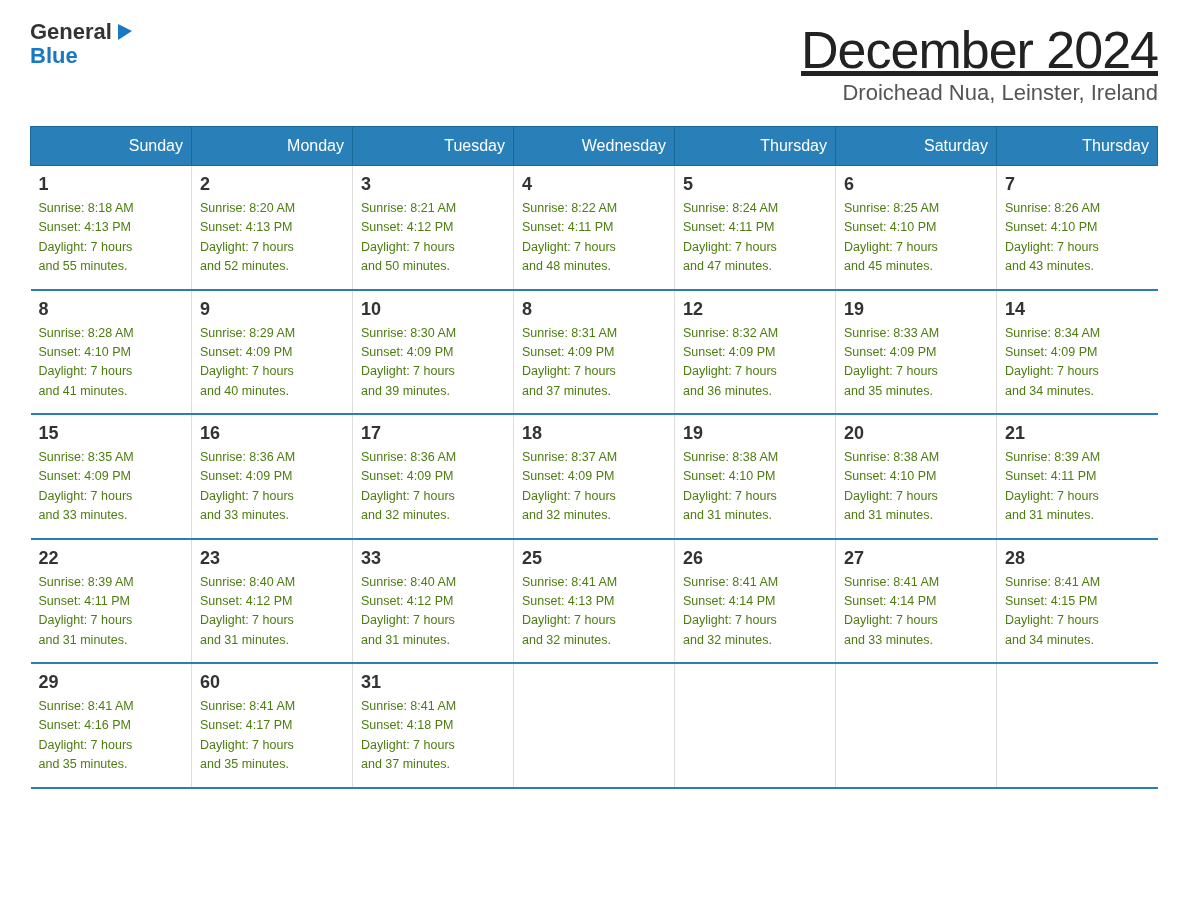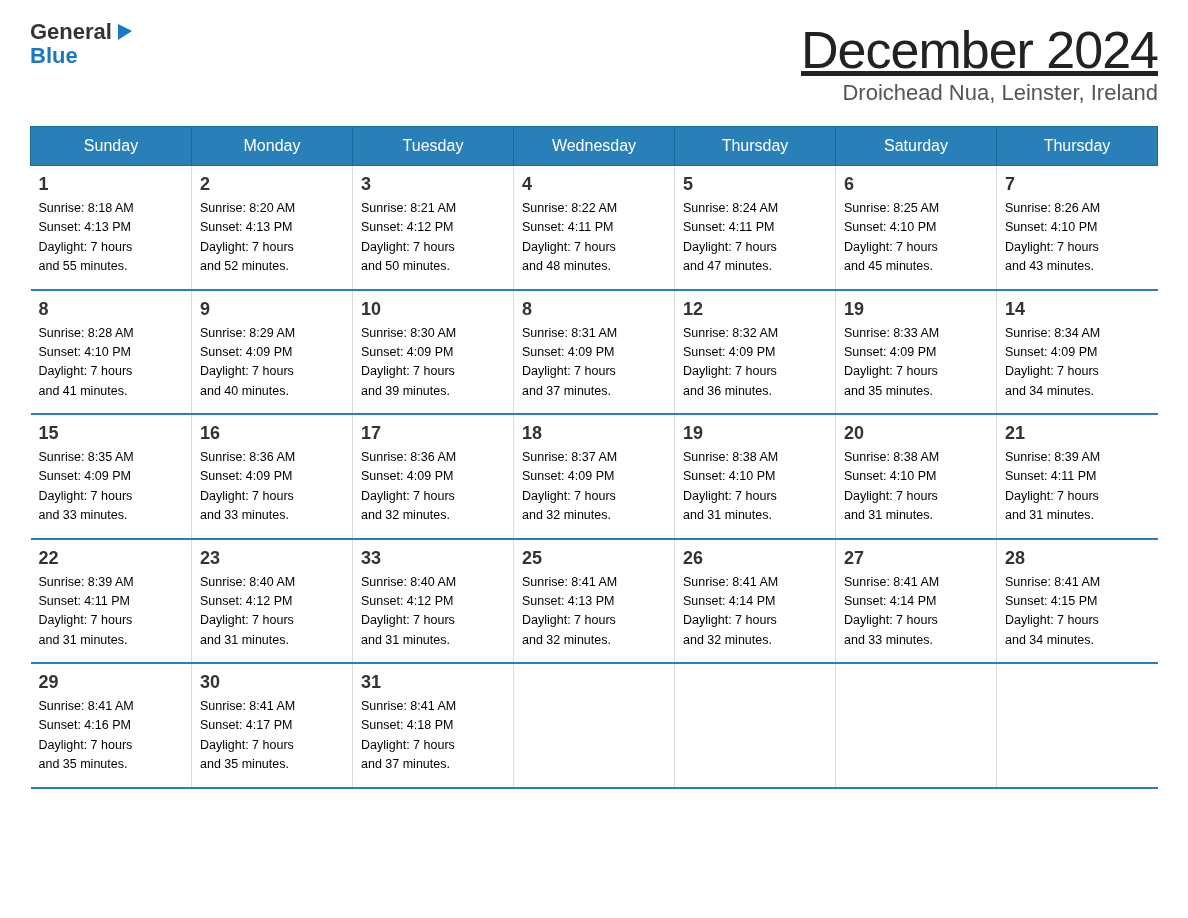--- a/index.html
+++ b/index.html
@@ -60,21 +60,21 @@
       table-layout: fixed;
     }
     thead tr {
       background-color: #2980b9;
     }
     thead th {
       color: #fff;
       padding: 10px 8px;
       font-size: 16px;
       font-weight: normal;
-      text-align: center;
+      text-align: right;
       border: 1px solid #1a6a99;
       margin-left: 28px;
     }
     tbody tr {
       border-bottom: 2px solid #2980b9;
     }
     tbody td {
       vertical-align: top;
       padding: 8px 8px 12px 8px;
       font-size: 13px;
@@ -88,21 +88,21 @@
     .day-number {
       font-size: 18px;
       font-weight: bold;
       color: #333;
       display: block;
       margin-bottom: 4px;
     }
     .day-info {
       font-size: 12.5px;
       line-height: 1.55;
-      color: #000000;
+      color: #4d7c0f;
     }
     .empty-cell {
       background: #fff;
     }
   </style>
 </head>
 <body>
 
 <div class="header">
   <div class="logo">
@@ -401,21 +401,21 @@
         <td>
           <span class="day-number">29</span>
         <div class="day-info">
           Sunrise: 8:41 AM<br>
           Sunset: 4:16 PM<br>
           Daylight: 7 hours<br>
           and 35 minutes.
         </div>
         </td>
         <td>
-          <span class="day-number">30</span>
+          <span class="day-number">60</span>
         <div class="day-info">
           Sunrise: 8:41 AM<br>
           Sunset: 4:17 PM<br>
           Daylight: 7 hours<br>
           and 35 minutes.
         </div>
         </td>
         <td>
           <span class="day-number">31</span>
         <div class="day-info">

